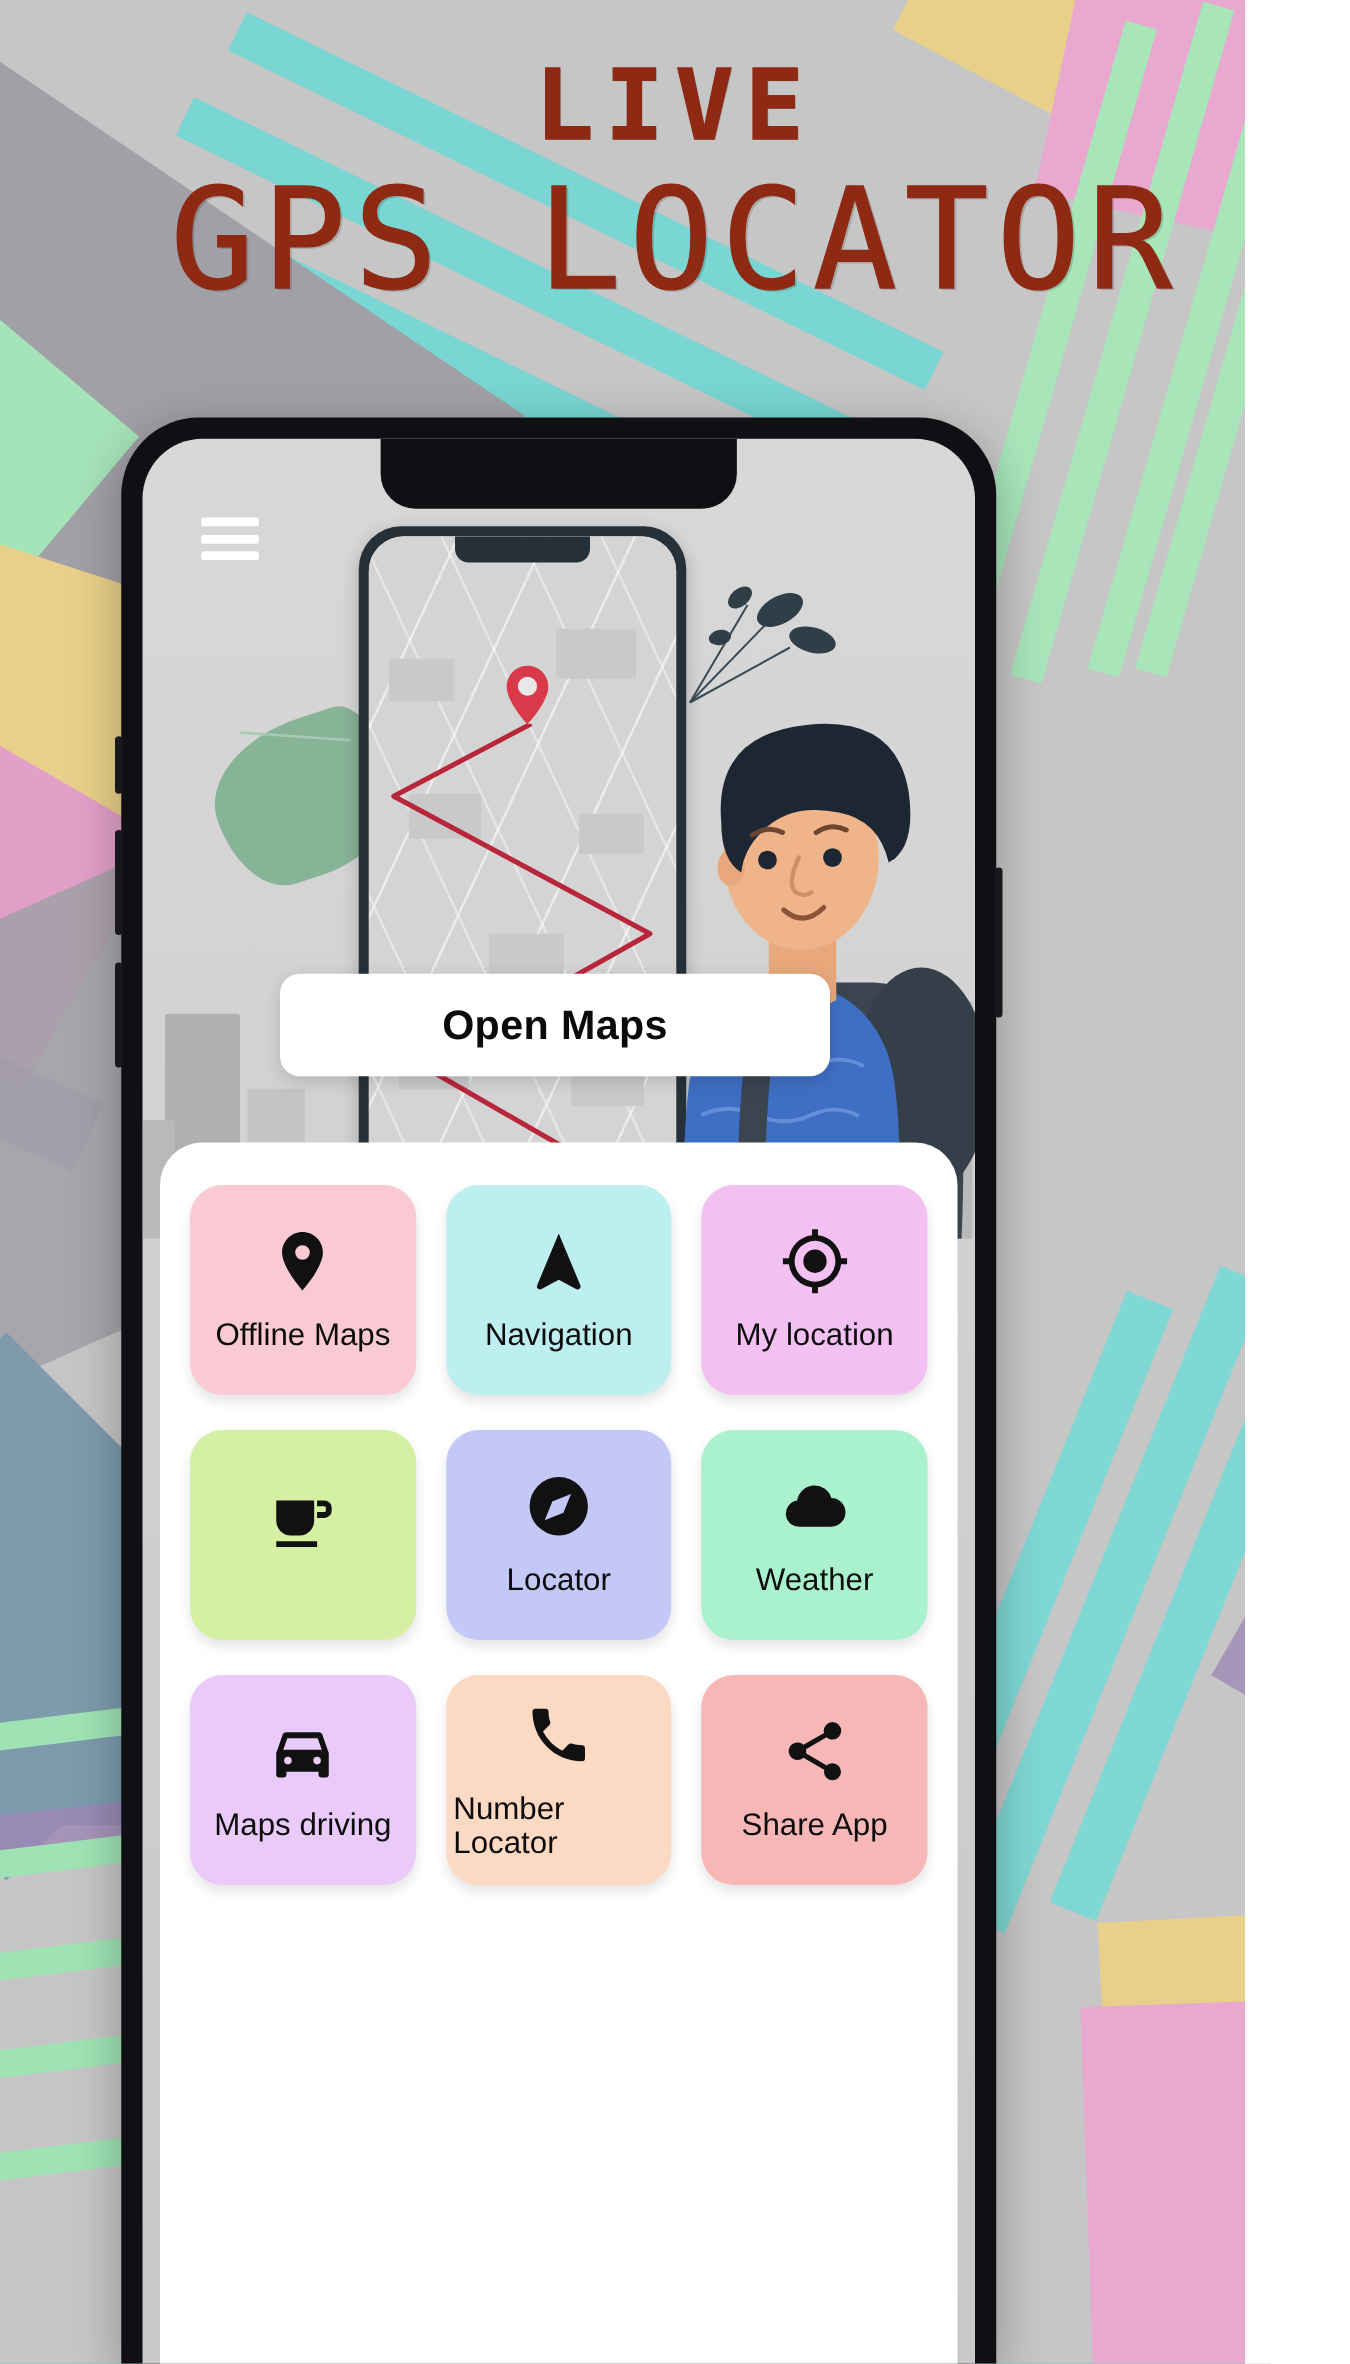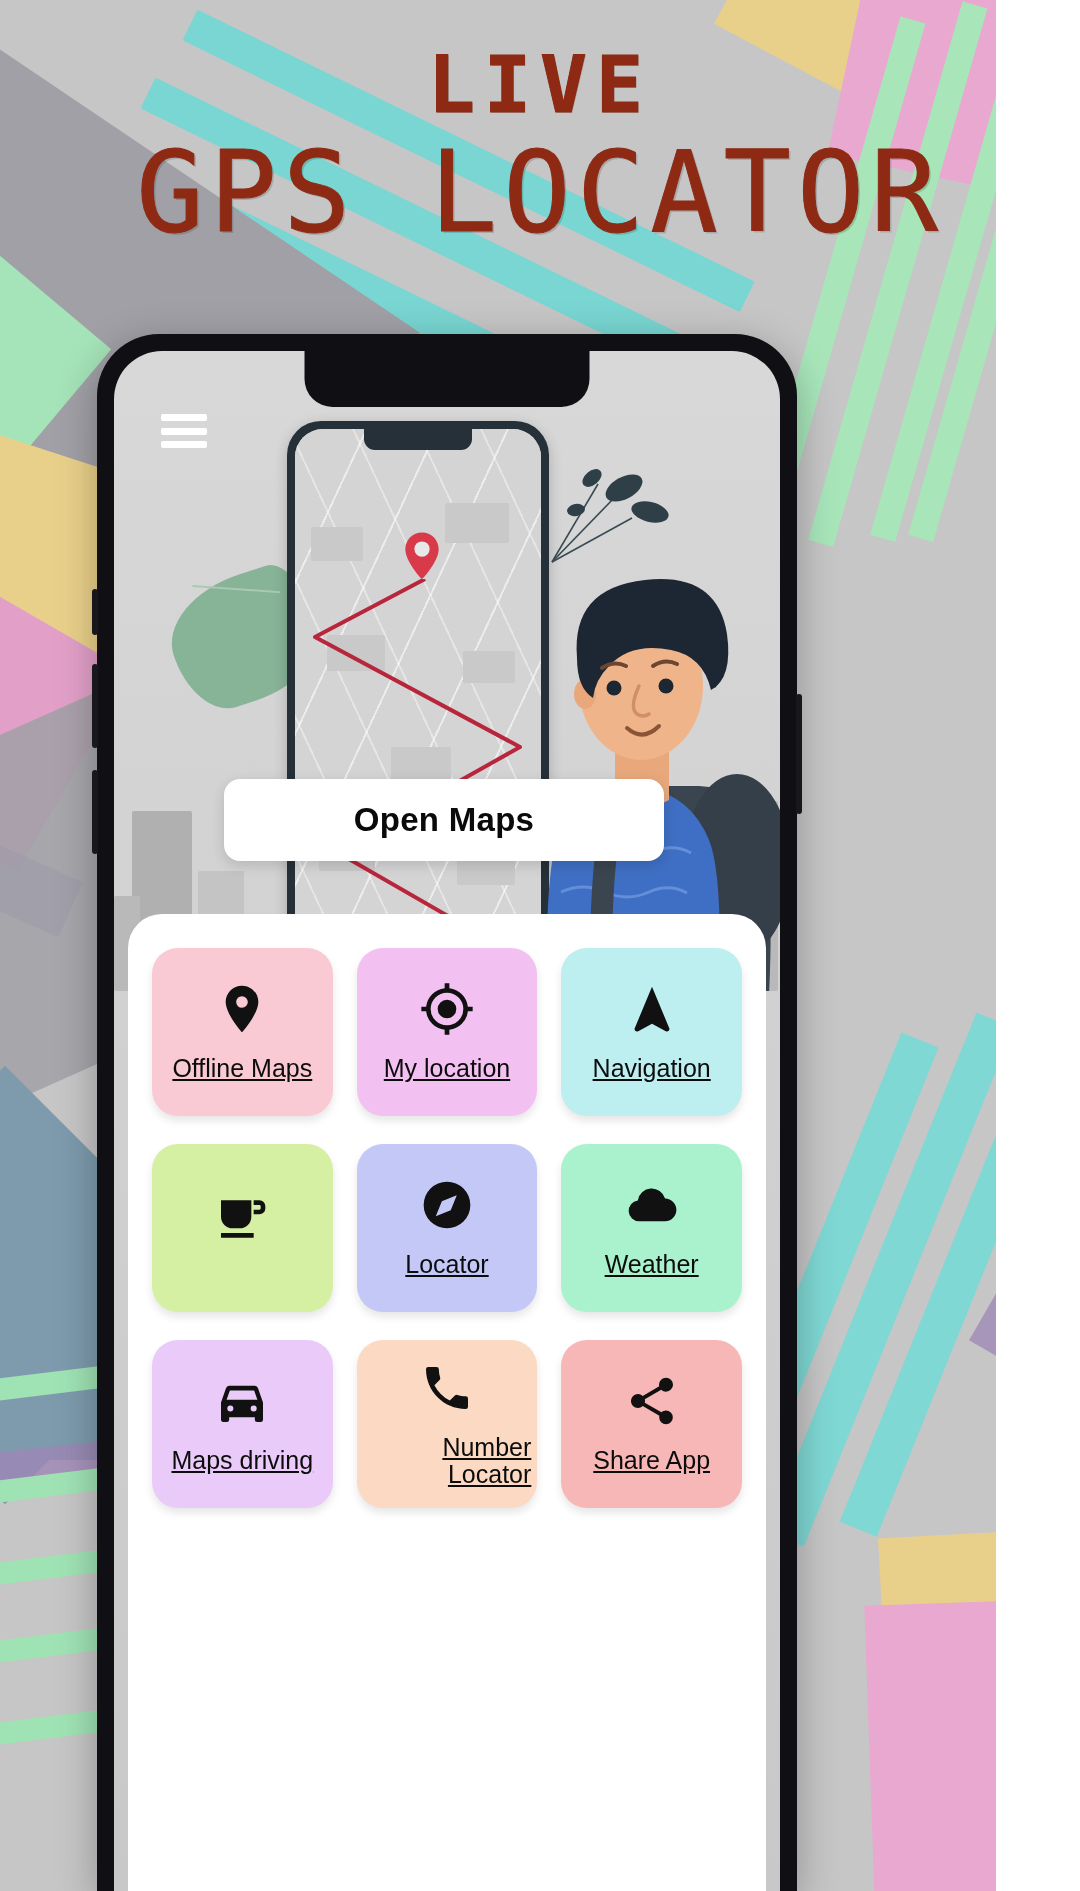--- a/index.html
+++ b/index.html
@@ -337,24 +337,23 @@
     height: 56px;
     display: flex;
     align-items: center;
     justify-content: center;
     margin-bottom: 18px;
   }
   .tile-icon svg { width: 100%; height: 100%; fill: #111111; display:block; }
   .tile-label {
     font-size: 25px;
     color: #0c0c0c;
-    text-align: right;
+    text-align: left;
     line-height: 1.1;
     padding: 0 6px;
-    text-decoration: underline;
   }
 </style>
 </head>
 <body>
 
 <div class="screen">
 
   <div class="bg">
 
     <div class="bg-shape stripe-tl" style="left:190px; top:8px;"></div>
@@ -527,36 +526,36 @@
 
           <div class="tile" style="background:#f9c9d4;">
             <span class="tile-icon">
               <svg viewBox="0 0 24 24">
                   <path d="M12 2C8.1 2 5 5.1 5 9c0 5.2 7 13 7 13s7-7.8 7-13c0-3.9-3.1-7-7-7zm0 9.5A2.5 2.5 0 1 1 12 6.5a2.5 2.5 0 0 1 0 5z"></path>
                 </svg>
             </span>
             <span class="tile-label">Offline Maps</span>
           </div>
 
+          <div class="tile" style="background:#bdeef0;">
+            <span class="tile-icon">
+              <svg viewBox="0 0 24 24">
+                  <path d="M12 2.5 4.6 20.2c-.4.9.6 1.8 1.5 1.3L12 18.3l5.9 3.2c.9.5 1.9-.4 1.5-1.3L12 2.5z"></path>
+                </svg>
+            </span>
+            <span class="tile-label">Navigation</span>
+          </div>
+
           <div class="tile" style="background:#f3c0f2;">
             <span class="tile-icon">
               <svg viewBox="0 0 24 24">
                   <path d="M12 8a4 4 0 1 0 0 8 4 4 0 0 0 0-8zm8.94 3A9.01 9.01 0 0 0 13 3.06V1h-2v2.06A9.01 9.01 0 0 0 3.06 11H1v2h2.06A9.01 9.01 0 0 0 11 20.94V23h2v-2.06A9.01 9.01 0 0 0 20.94 13H23v-2h-2.06zM12 19a7 7 0 1 1 0-14 7 7 0 0 1 0 14z"></path>
                 </svg>
             </span>
             <span class="tile-label">My location</span>
-          </div>
-
-          <div class="tile" style="background:#bdeef0;">
-            <span class="tile-icon">
-              <svg viewBox="0 0 24 24">
-                  <path d="M12 2.5 4.6 20.2c-.4.9.6 1.8 1.5 1.3L12 18.3l5.9 3.2c.9.5 1.9-.4 1.5-1.3L12 2.5z"></path>
-                </svg>
-            </span>
-            <span class="tile-label">Navigation</span>
           </div>
 
           <div class="tile" style="background:#d6f0a3;">
             <span class="tile-icon">
               <svg viewBox="0 0 24 24">
                   <path d="M3 4h13v7a5 5 0 0 1-5 5H8a5 5 0 0 1-5-5V4zm14 0h2.5A2.5 2.5 0 0 1 22 6.5v1A2.5 2.5 0 0 1 19.5 10H17V4zm0 2v2h2.5a.5.5 0 0 0 .5-.5v-1a.5.5 0 0 0-.5-.5H17zM3 18h14v2H3v-2z"></path>
                 </svg>
             </span>
           </div>
 

